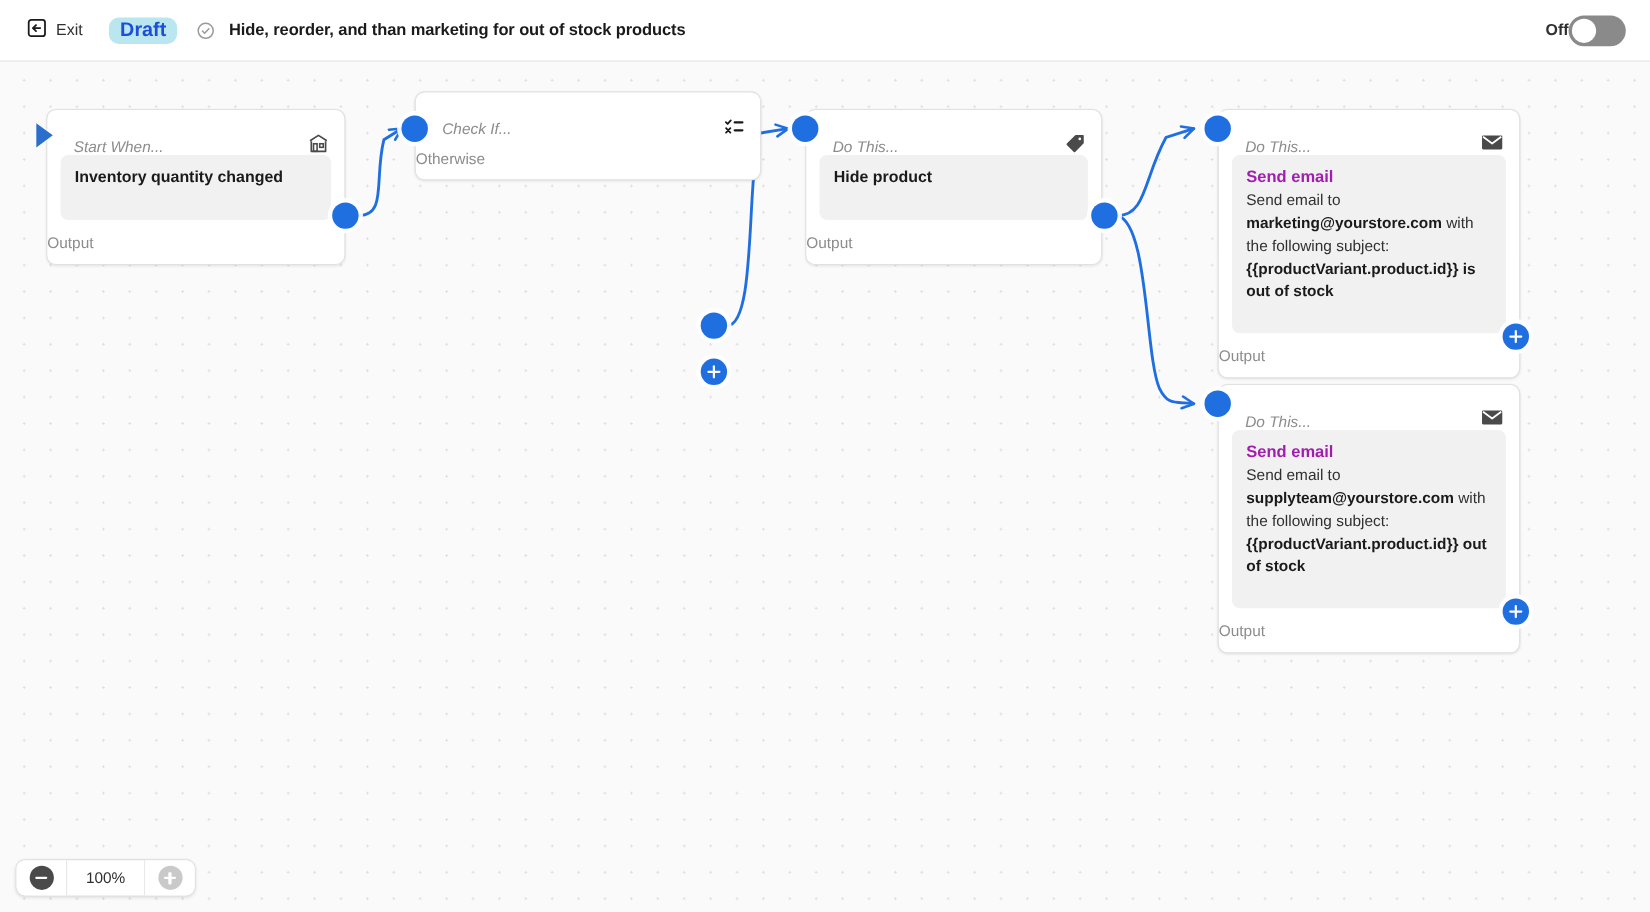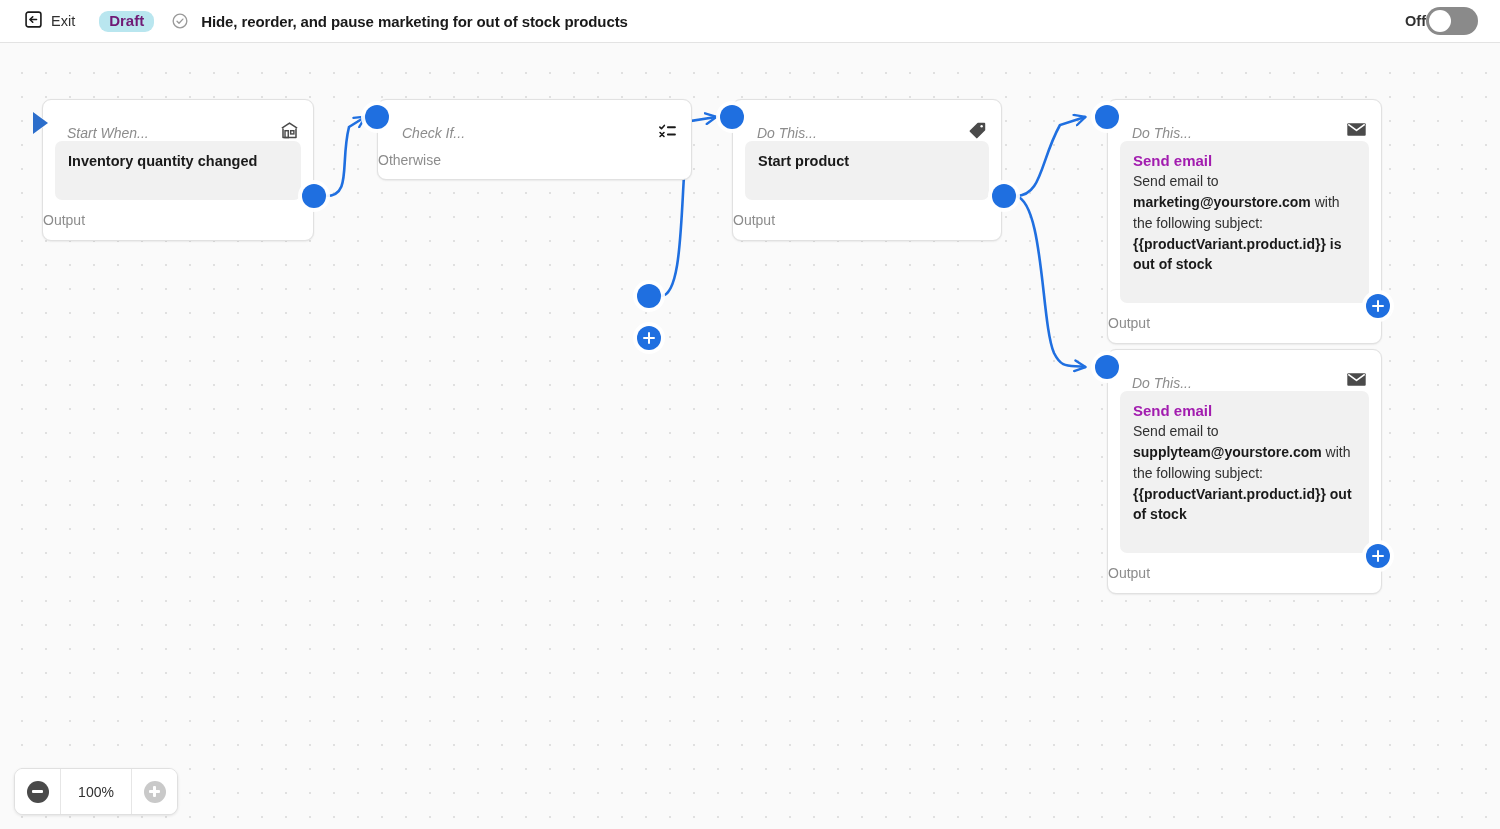--- a/index.html
+++ b/index.html
@@ -6,36 +6,36 @@
   html, body {
     width: 1500px; height: 829px;
     font-family: "Liberation Sans", sans-serif;
     background: #fafafa;
     overflow: hidden;
   }
 
   
   #topbar {
     position: absolute; left: 0; top: 0;
-    width: 1500px; height: 43px;
+    width: 1500px; height: 56px;
     background: #ffffff;
     border-bottom: 1px solid #e3e3e3;
     display: flex; align-items: center;
     z-index: 30;
   }
   .tb-left { display: flex; align-items: center; padding-left: 18px; gap: 0; }
   .exit-btn {
     display: flex; align-items: center; gap: 8px;
     cursor: pointer; padding: 4px 6px; border-radius: 6px;
   }
   .exit-label { font-size: 14.5px; color: #303030; }
   .draft-badge {
     margin-left: 18px;
-    background: #b9e6ef; color: #701a75;
-    font-size: 15px; font-weight: 600;
+    background: #b9e6ef; color: #1d4ed8;
+    font-size: 18px; font-weight: 600;
     border-radius: 9px; padding: 2.5px 10px 3.5px;
     line-height: 1;
   }
   .check-circle { margin-left: 17px; display: flex; align-items: center; }
   .flow-title {
     margin-left: 12px;
     font-size: 15px; font-weight: 700; color: #1a1a1a;
     letter-spacing: -0.1px;
   }
   .tb-right {
@@ -133,21 +133,21 @@
     content: ""; position: absolute; background: #ffffff; border-radius: 1px;
   }
   .plus::before { width: 12px; height: 2.4px; }
   .plus::after  { width: 2.4px; height: 12px; }
 
   
   #zoomctl {
     position: absolute; left: 14px; bottom: 14px; z-index: 40;
     display: flex; align-items: flex-end;
     background: #ffffff; border: 1px solid #e0e0e0;
-    border-radius: 9px; height: 47px;
+    border-radius: 9px; height: 34px;
     box-shadow: 0 1px 3px rgba(0,0,0,0.10);
     overflow: hidden;
   }
   .zbtn {
     width: 45px; height: 100%;
     display: flex; align-items: center; justify-content: center;
     cursor: pointer; background: #ffffff;
   }
   .zcircle { width: 22px; height: 22px; border-radius: 50%; position: relative; }
   .zcircle::before, .zcircle::after { content:""; position:absolute; background:#ffffff; border-radius:1px; }
@@ -181,21 +181,21 @@
 
     <span class="draft-badge">Draft</span>
 
     <span class="check-circle">
       <svg width="18" height="18" viewBox="0 0 20 20" fill="none">
         <circle cx="10" cy="10" r="7.6" stroke="#9a9a9a" stroke-width="1.5"></circle>
         <path d="M6.7 10.2l2.2 2.2 4.3-4.5" stroke="#9a9a9a" stroke-width="1.5" stroke-linecap="round" stroke-linejoin="round"></path>
       </svg>
     </span>
 
-    <span class="flow-title">Hide, reorder, and pause marketing for out of stock products</span>
+    <span class="flow-title">Hide, reorder, and than marketing for out of stock products</span>
   </div>
 
   <div class="tb-right">
     <span class="toggle-label">Off</span>
     <div class="toggle">
       <div class="knob"></div>
     </div>
   </div>
 </div>
 
@@ -234,21 +234,21 @@
     </div>
     <div class="node-body">
       <div class="body-strong">Inventory quantity changed</div>
     </div>
     <div class="port-row">
       <span class="port-label">Output</span>
     </div>
   </div>
   <div class="dot" style="left:302px; top:131px;"></div>
 
-  <div class="node" style="left:377px; top:46px; width:315px;">
+  <div class="node" style="left:377px; top:30px; width:315px;">
     <div class="node-head">
       <span class="node-kicker">Check If...</span>
       <span class="node-icon">
         <svg width="21" height="21" viewBox="0 0 22 22" fill="none">
           <path d="M3 7.4l1.7 1.7 3-3.4" stroke="#1a1a1a" stroke-width="1.7" stroke-linecap="round" stroke-linejoin="round"></path>
           <path d="M3.2 13.1l4.1 4.2M7.3 13.1l-4.1 4.2" stroke="#1a1a1a" stroke-width="1.7" stroke-linecap="round"></path>
           <path d="M11.4 7.6h7.4M11.4 15.2h7.4" stroke="#1a1a1a" stroke-width="2" stroke-linecap="round"></path>
         </svg>
       </span>
     </div>
@@ -264,21 +264,21 @@
     <div class="node-head">
       <span class="node-kicker">Do This...</span>
       <span class="node-icon">
         <svg width="21" height="21" viewBox="0 0 22 22" fill="none">
           <path d="M11.6 2.9H18.2c.5 0 .9.4.9.9v6.6c0 .24-.1.47-.27.64l-7.9 7.9a.9.9 0 0 1-1.27 0L2.97 12.3a.9.9 0 0 1 0-1.27l7.99-7.9a.9.9 0 0 1 .64-.27z" fill="#4a4a4a"></path>
           <circle cx="15.3" cy="6.6" r="1.25" fill="#ffffff"></circle>
         </svg>
       </span>
     </div>
     <div class="node-body">
-      <div class="body-strong">Start product</div>
+      <div class="body-strong">Hide product</div>
     </div>
     <div class="port-row">
       <span class="port-label">Output</span>
     </div>
   </div>
   <div class="dot" style="left:720px; top:52px;"></div>
   <div class="dot" style="left:992px; top:131px;"></div>
 
   <div class="node" style="left:1107px; top:46px; width:275px;">
     <div class="node-head">

